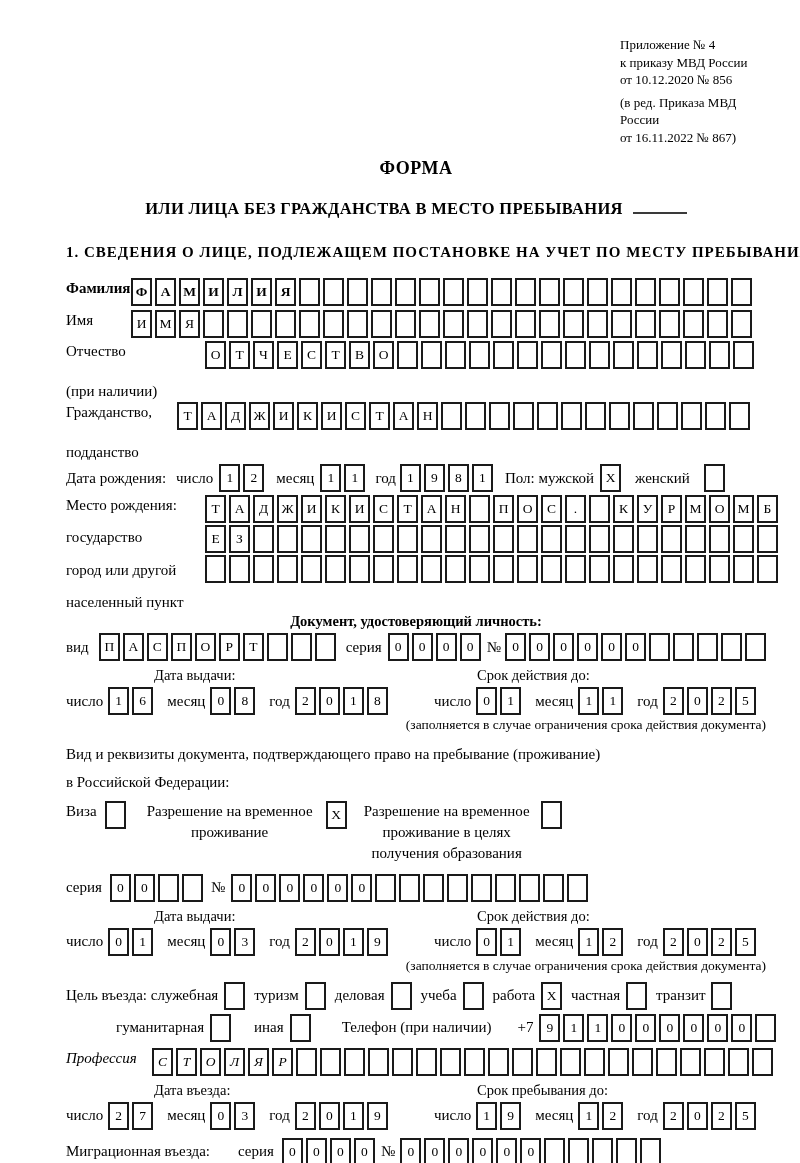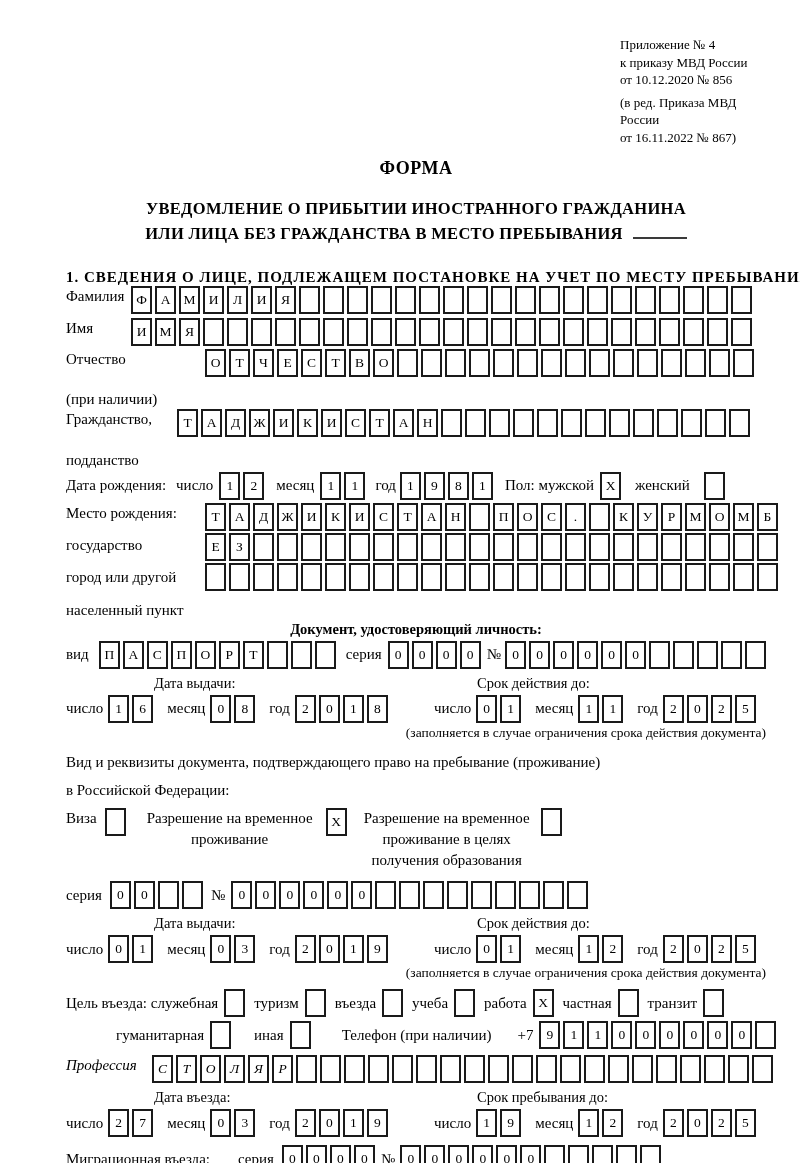--- a/index.html
+++ b/index.html
@@ -47,39 +47,38 @@
   
   .visa-row{display:flex;align-items:flex-start;font-size:15px;margin-top:4px;}
   .vopt{display:flex;align-items:flex-start;}
   .vopt .vl{line-height:1.4;}
   .vopt .vl.c{text-align:center;}
   .vopt .cells{margin-left:8px;margin-top:0;}
   
   .opt{display:flex;align-items:center;margin-right:9px;}
   .opt .t{margin-right:6px;white-space:nowrap;}
   .mt2{margin-top:2px;} .mt3{margin-top:3px;} .mt4{margin-top:4px;}
-  .mt6{margin-top:6px;font-style:italic;} .mt8{margin-top:8px;} .mt10{margin-top:10px;} .mt17{}
+  .mt6{margin-top:6px;font-style:italic;} .mt8{margin-top:8px;} .mt10{margin-top:10px;} .mt17{margin-top:17px;font-weight:bold;}
   .para{font-size:15px;line-height:1.85;margin-top:8px;}
 </style>
 </head>
 <body>
 
 <div class="page">
 
   <div class="appendix">
     <div>Приложение № 4</div>
     <div>к приказу МВД России</div>
     <div>от 10.12.2020 № 856</div>
     <div class="gap">(в ред. Приказа МВД России</div>
     <div>от 16.11.2022 № 867)</div>
   </div>
   <div class="forma">ФОРМА</div>
 
   <div class="title">
-    <div>УВЕДОМЛЕНИЕ О ПРИБЫТИИ ИНОСТРАННОГО ГРАЖДАНИНА</div>
     <div><span>ИЛИ ЛИЦА БЕЗ ГРАЖДАНСТВА В МЕСТО ПРЕБЫВАНИЯ</span><span class="uline"></span></div>
   </div>
 
   <div class="sec">1. СВЕДЕНИЯ О ЛИЦЕ, ПОДЛЕЖАЩЕМ ПОСТАНОВКЕ НА УЧЕТ ПО МЕСТУ ПРЕБЫВАНИЯ</div>
 
   <div class="frow mt17">
     <div class="flabel lw65">Фамилия</div>
     <div class="cells">
         <span class="cell">Ф</span>
         <span class="cell">А</span>
@@ -528,21 +527,21 @@
           <span class="cell"></span>
         </span>
     </span>
     <span class="opt">
       <span class="t">туризм</span>
       <span class="cells">
           <span class="cell"></span>
         </span>
     </span>
     <span class="opt">
-      <span class="t">въезда</span>
+      <span class="t">деловая</span>
       <span class="cells">
           <span class="cell"></span>
         </span>
     </span>
     <span class="opt">
       <span class="t">учеба</span>
       <span class="cells">
           <span class="cell"></span>
         </span>
     </span>

